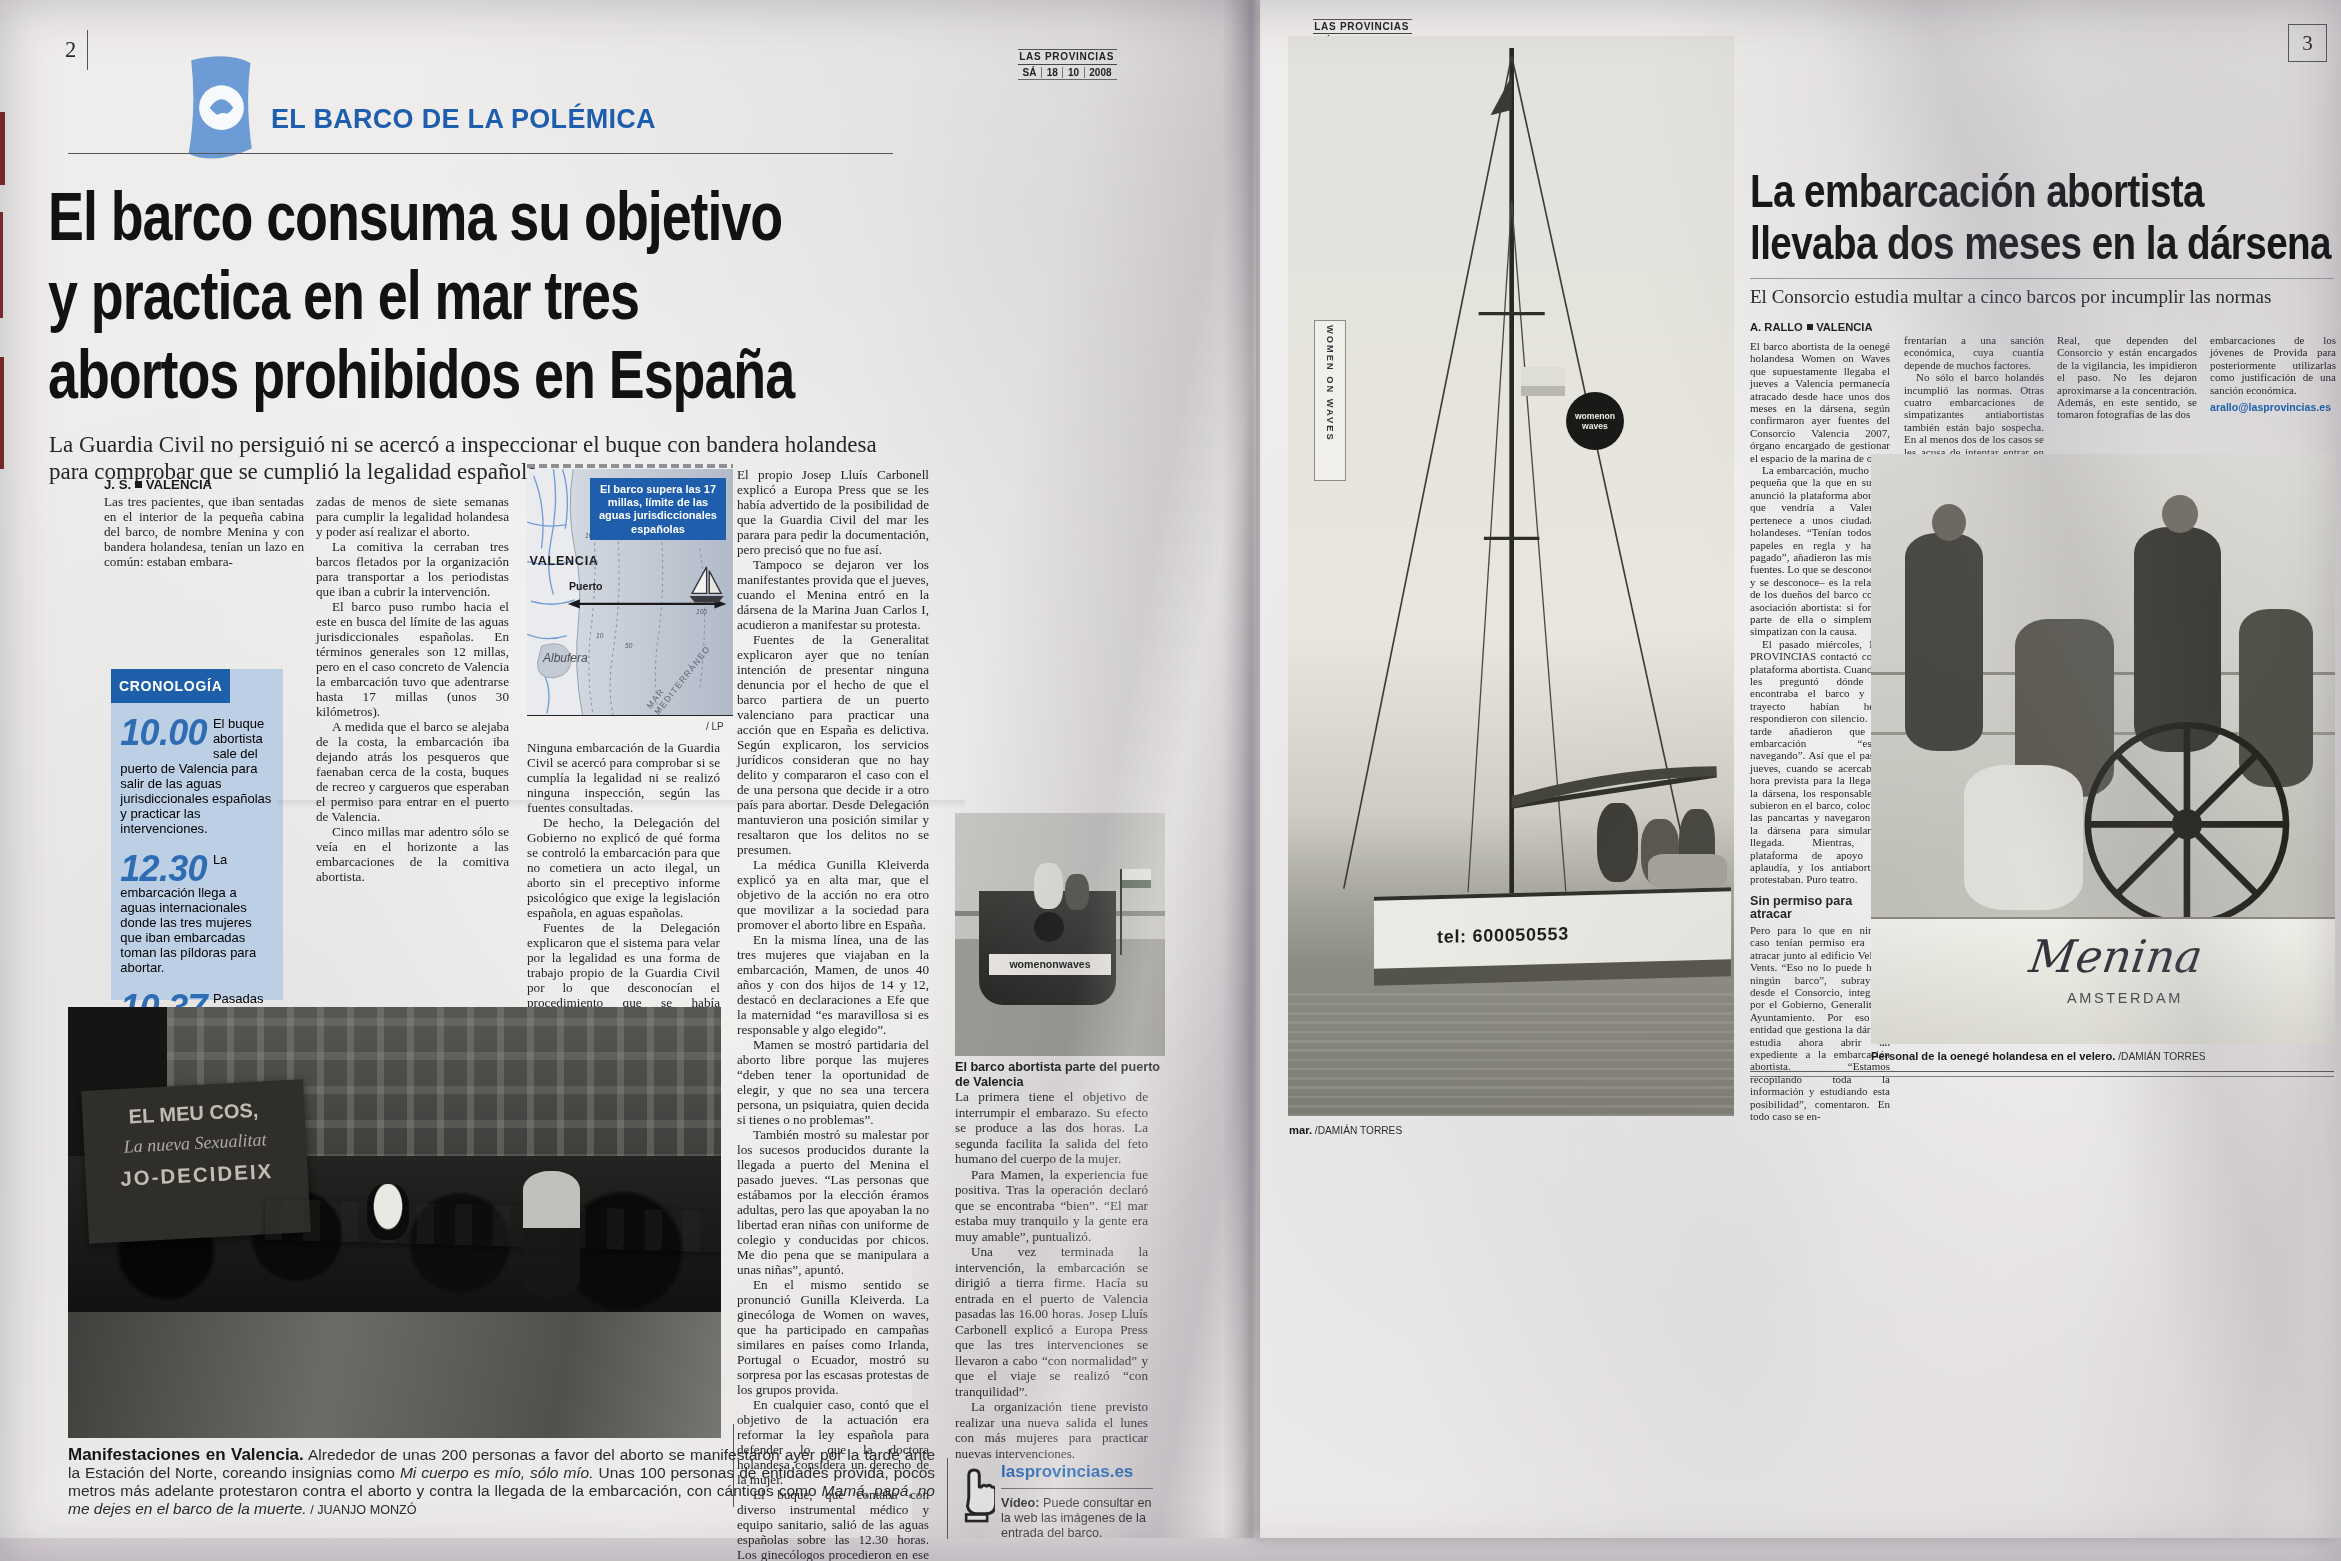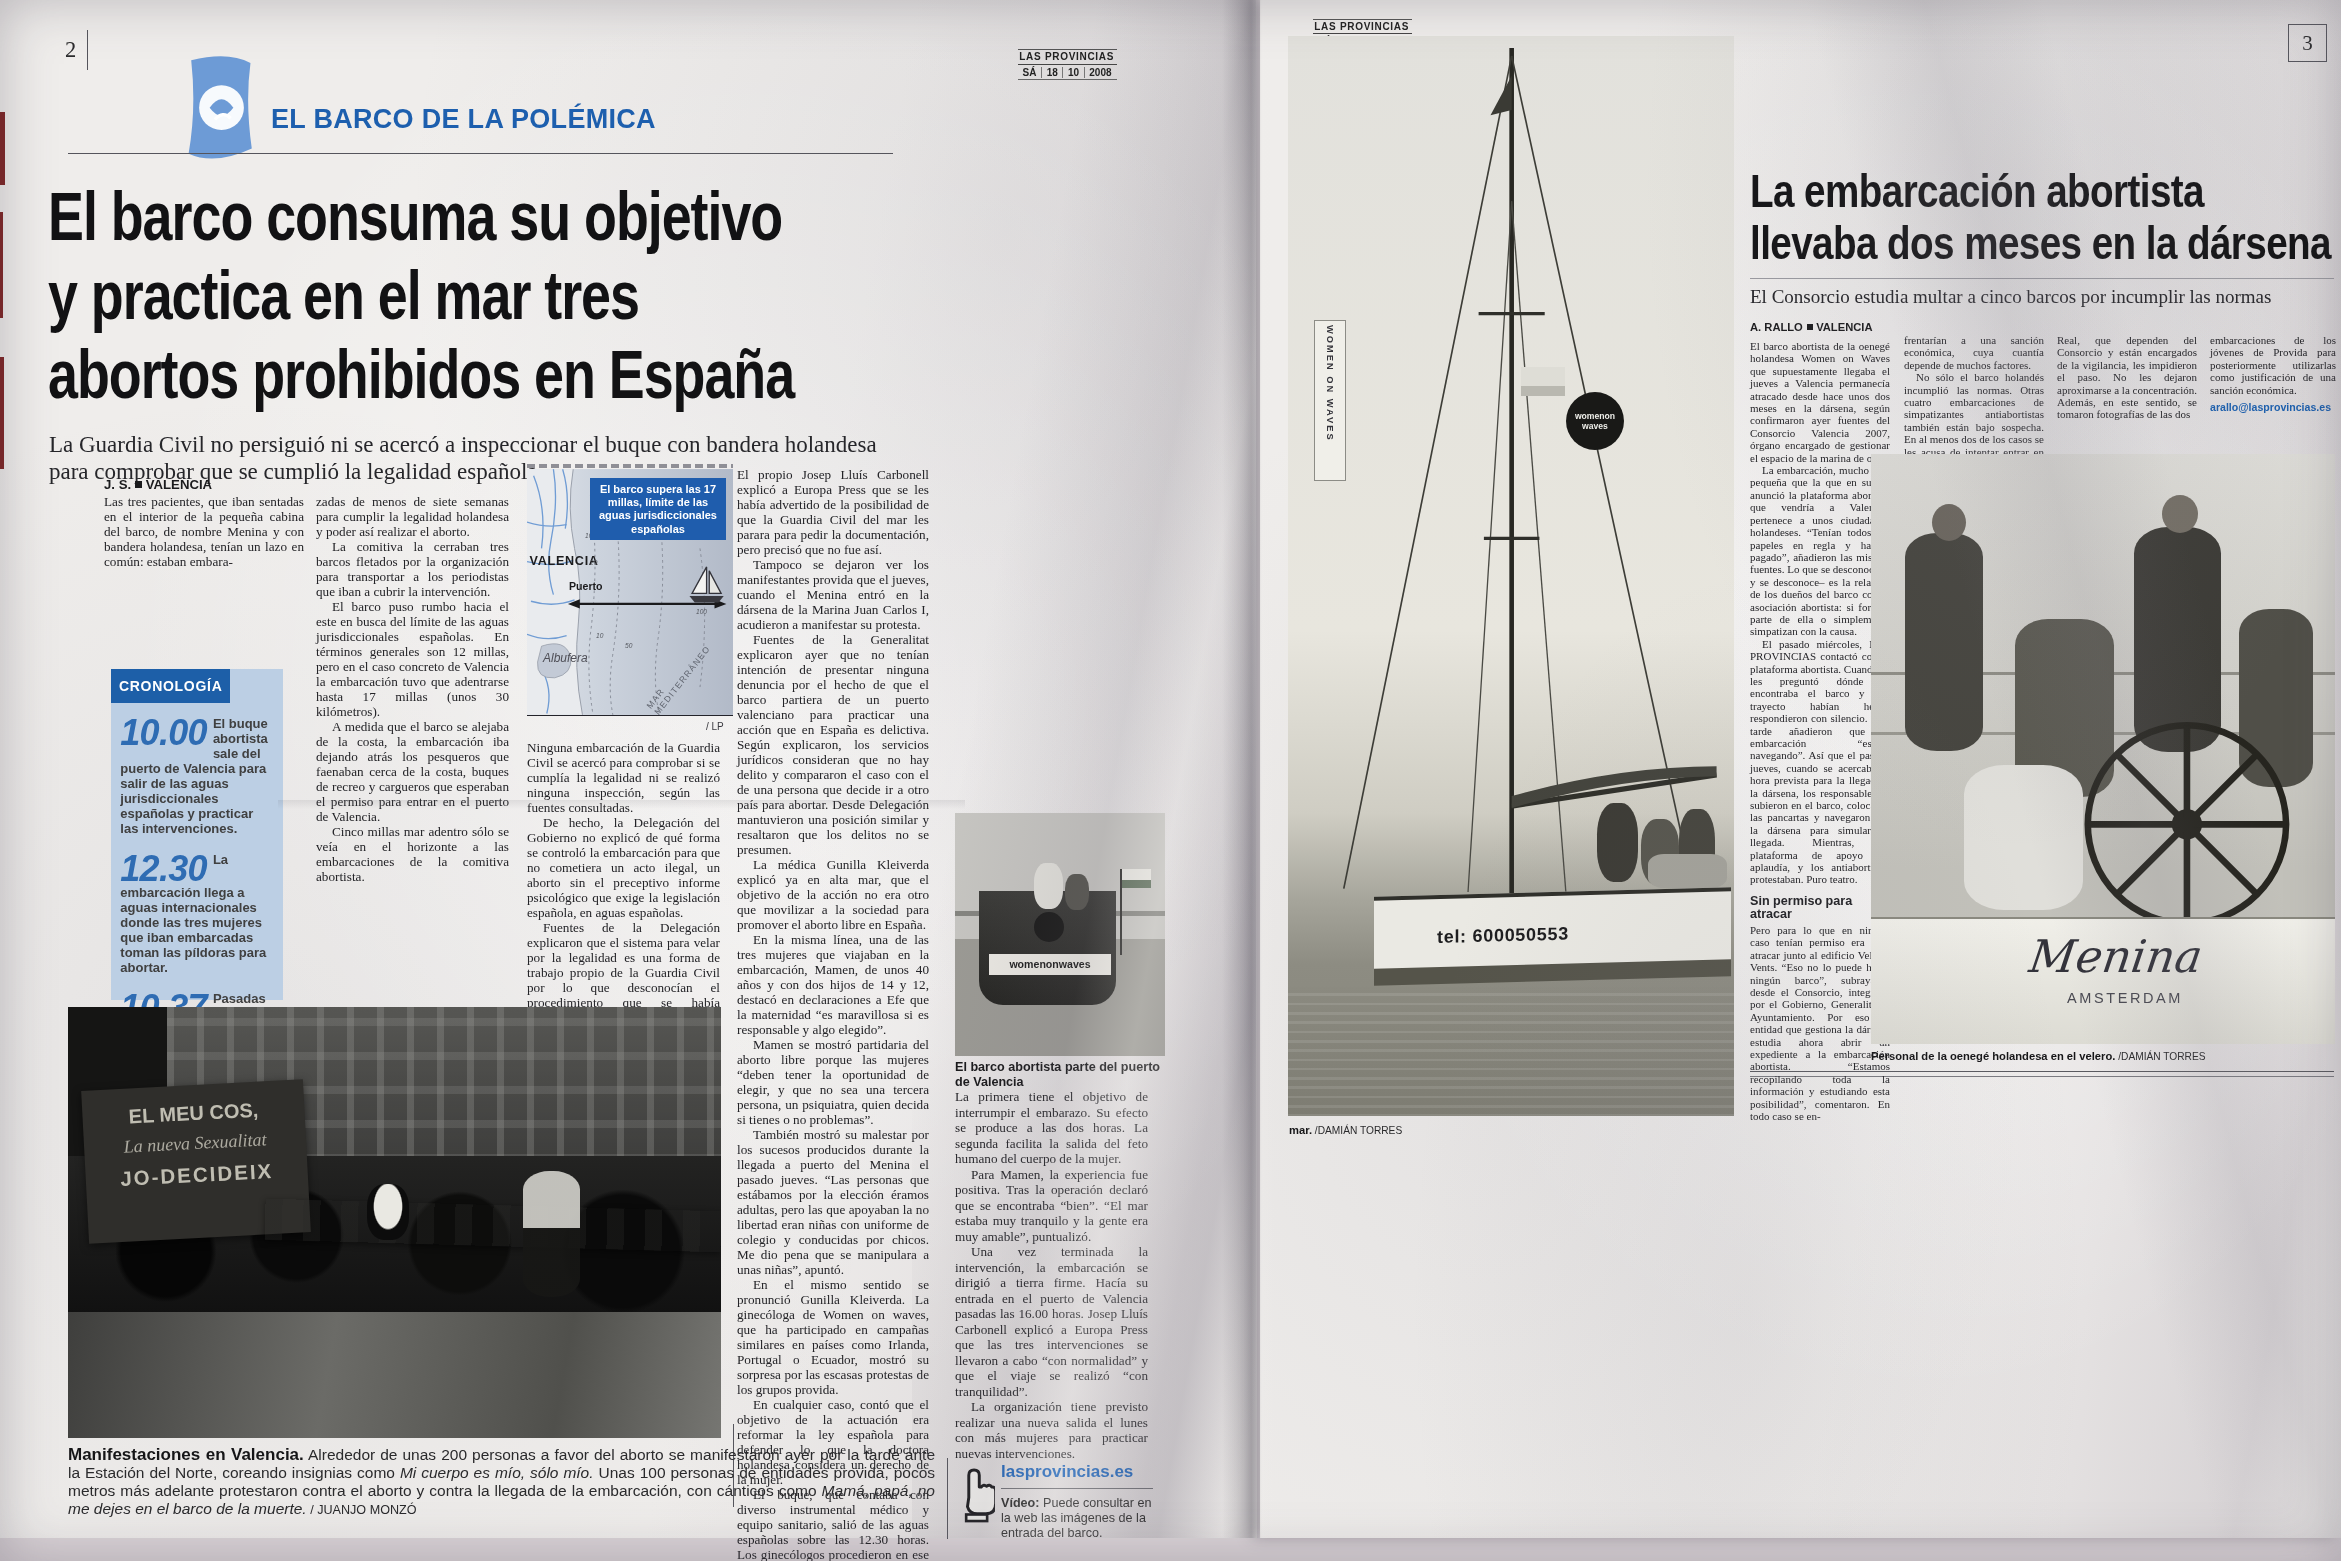--- a/index.html
+++ b/index.html
@@ -35,21 +35,21 @@
   .mh .d span{font-size:10px;font-weight:700;padding:0 4.6px;border-right:0.7px solid #777;}
   .mh .d span:last-child{border-right:none;}
   
   #chrono{background:#bccfe4;z-index:6;padding:0 9.3px 6.6px 9.3px;box-sizing:border-box;}
   #chrono .bar{background:#1d5fa8;color:#fff;font-family:"Liberation Sans",sans-serif;
       font-weight:700;font-size:14px;letter-spacing:0.7px;padding:9px 8px;display:inline-block;
       margin:0 0 4px -9.3px;}
   .centry{margin-top:9.3px;font-family:"Liberation Sans",sans-serif;}
   .ctime{float:left;font-size:36px;line-height:33px;font-weight:700;color:#2e6cb3;
          margin-right:6px;letter-spacing:-0.7px;font-style:italic;}
-  .ctext{font-size:13px;line-height:15px;font-weight:700;color:#404040;}
+  .ctext{font-size:13px;line-height:15px;font-weight:400;color:#000000;}
   
   #map{z-index:6;background:linear-gradient(90deg,#dfe3e9 0 22%, #ccd3dd 40%, #b7bfcc 100%);
        border-bottom:1.3px solid #23232a;}
   #map .dots{position:absolute;top:-5.3px;left:0;width:100%;height:4.6px;
        background:repeating-linear-gradient(90deg,#8f8f96 0 8px, transparent 8px 12px);}
   .maplabel{font-family:"Liberation Sans",sans-serif;color:#1c1c1e;z-index:8;}
   #callout{background:#1f5dad;color:#fff;font-family:"Liberation Sans",sans-serif;
       font-size:11px;line-height:13.2px;font-weight:600;text-align:center;
       padding:4.6px 5.3px;z-index:9;box-sizing:border-box;}
   

